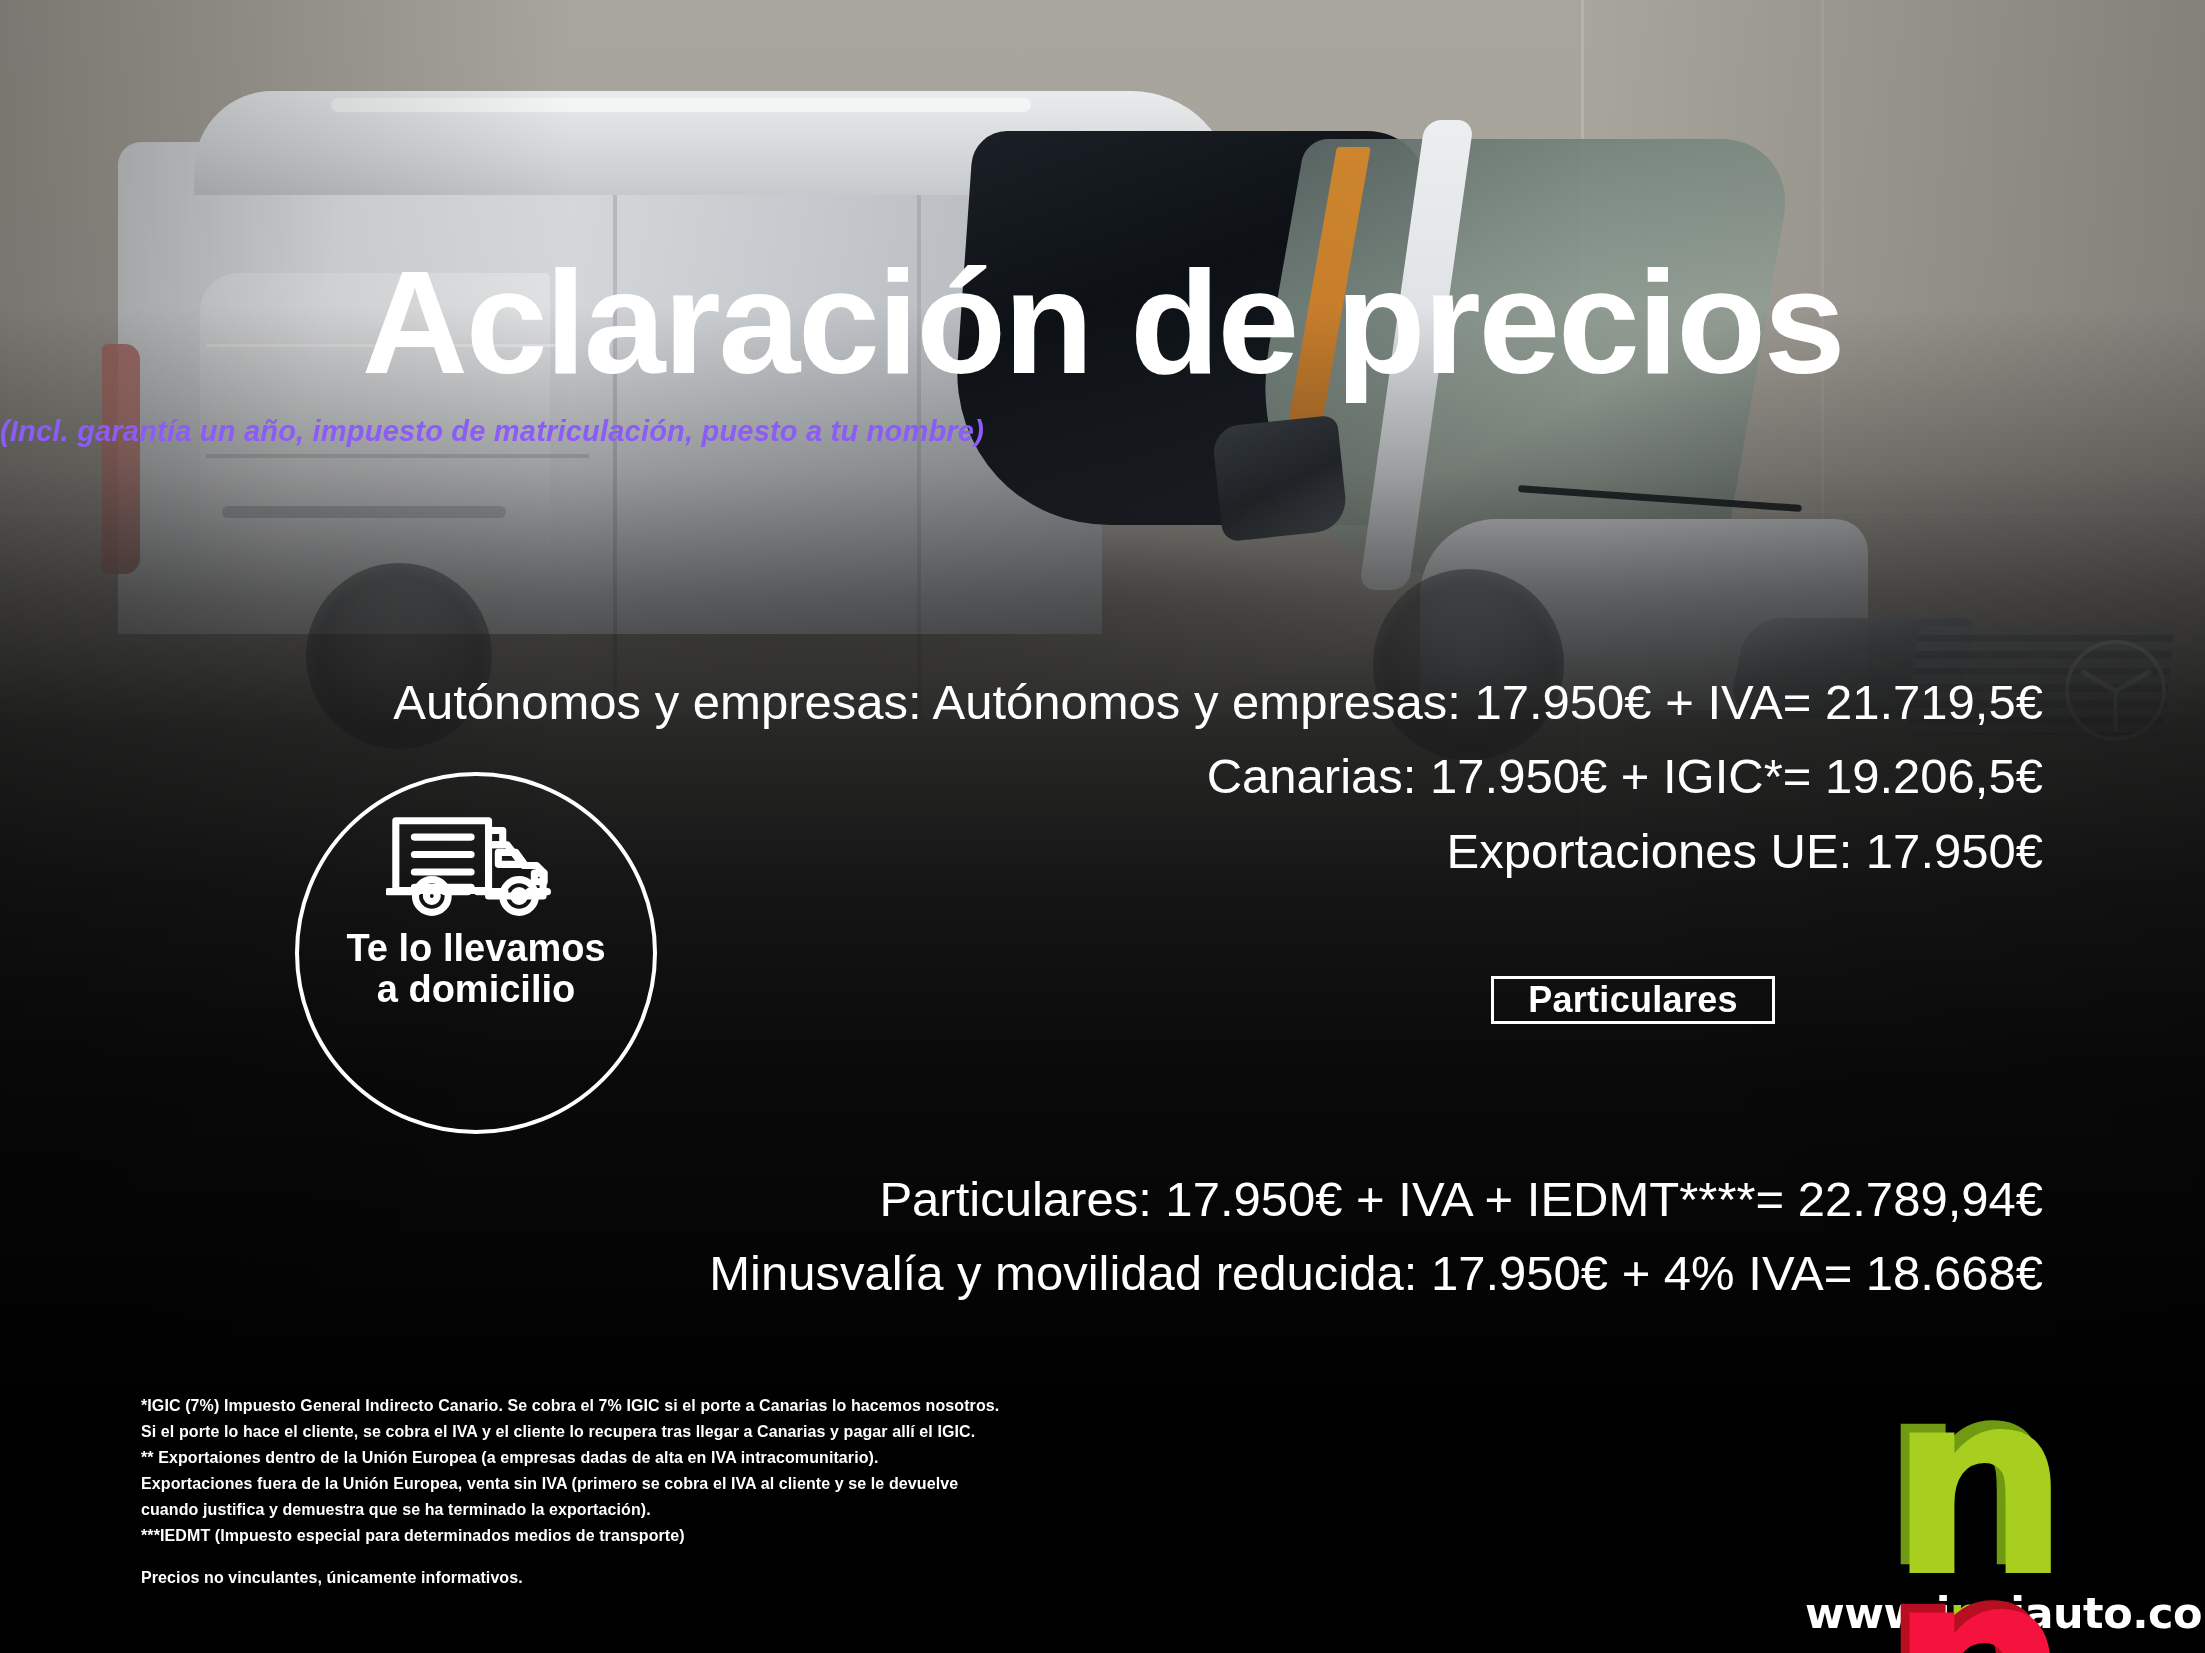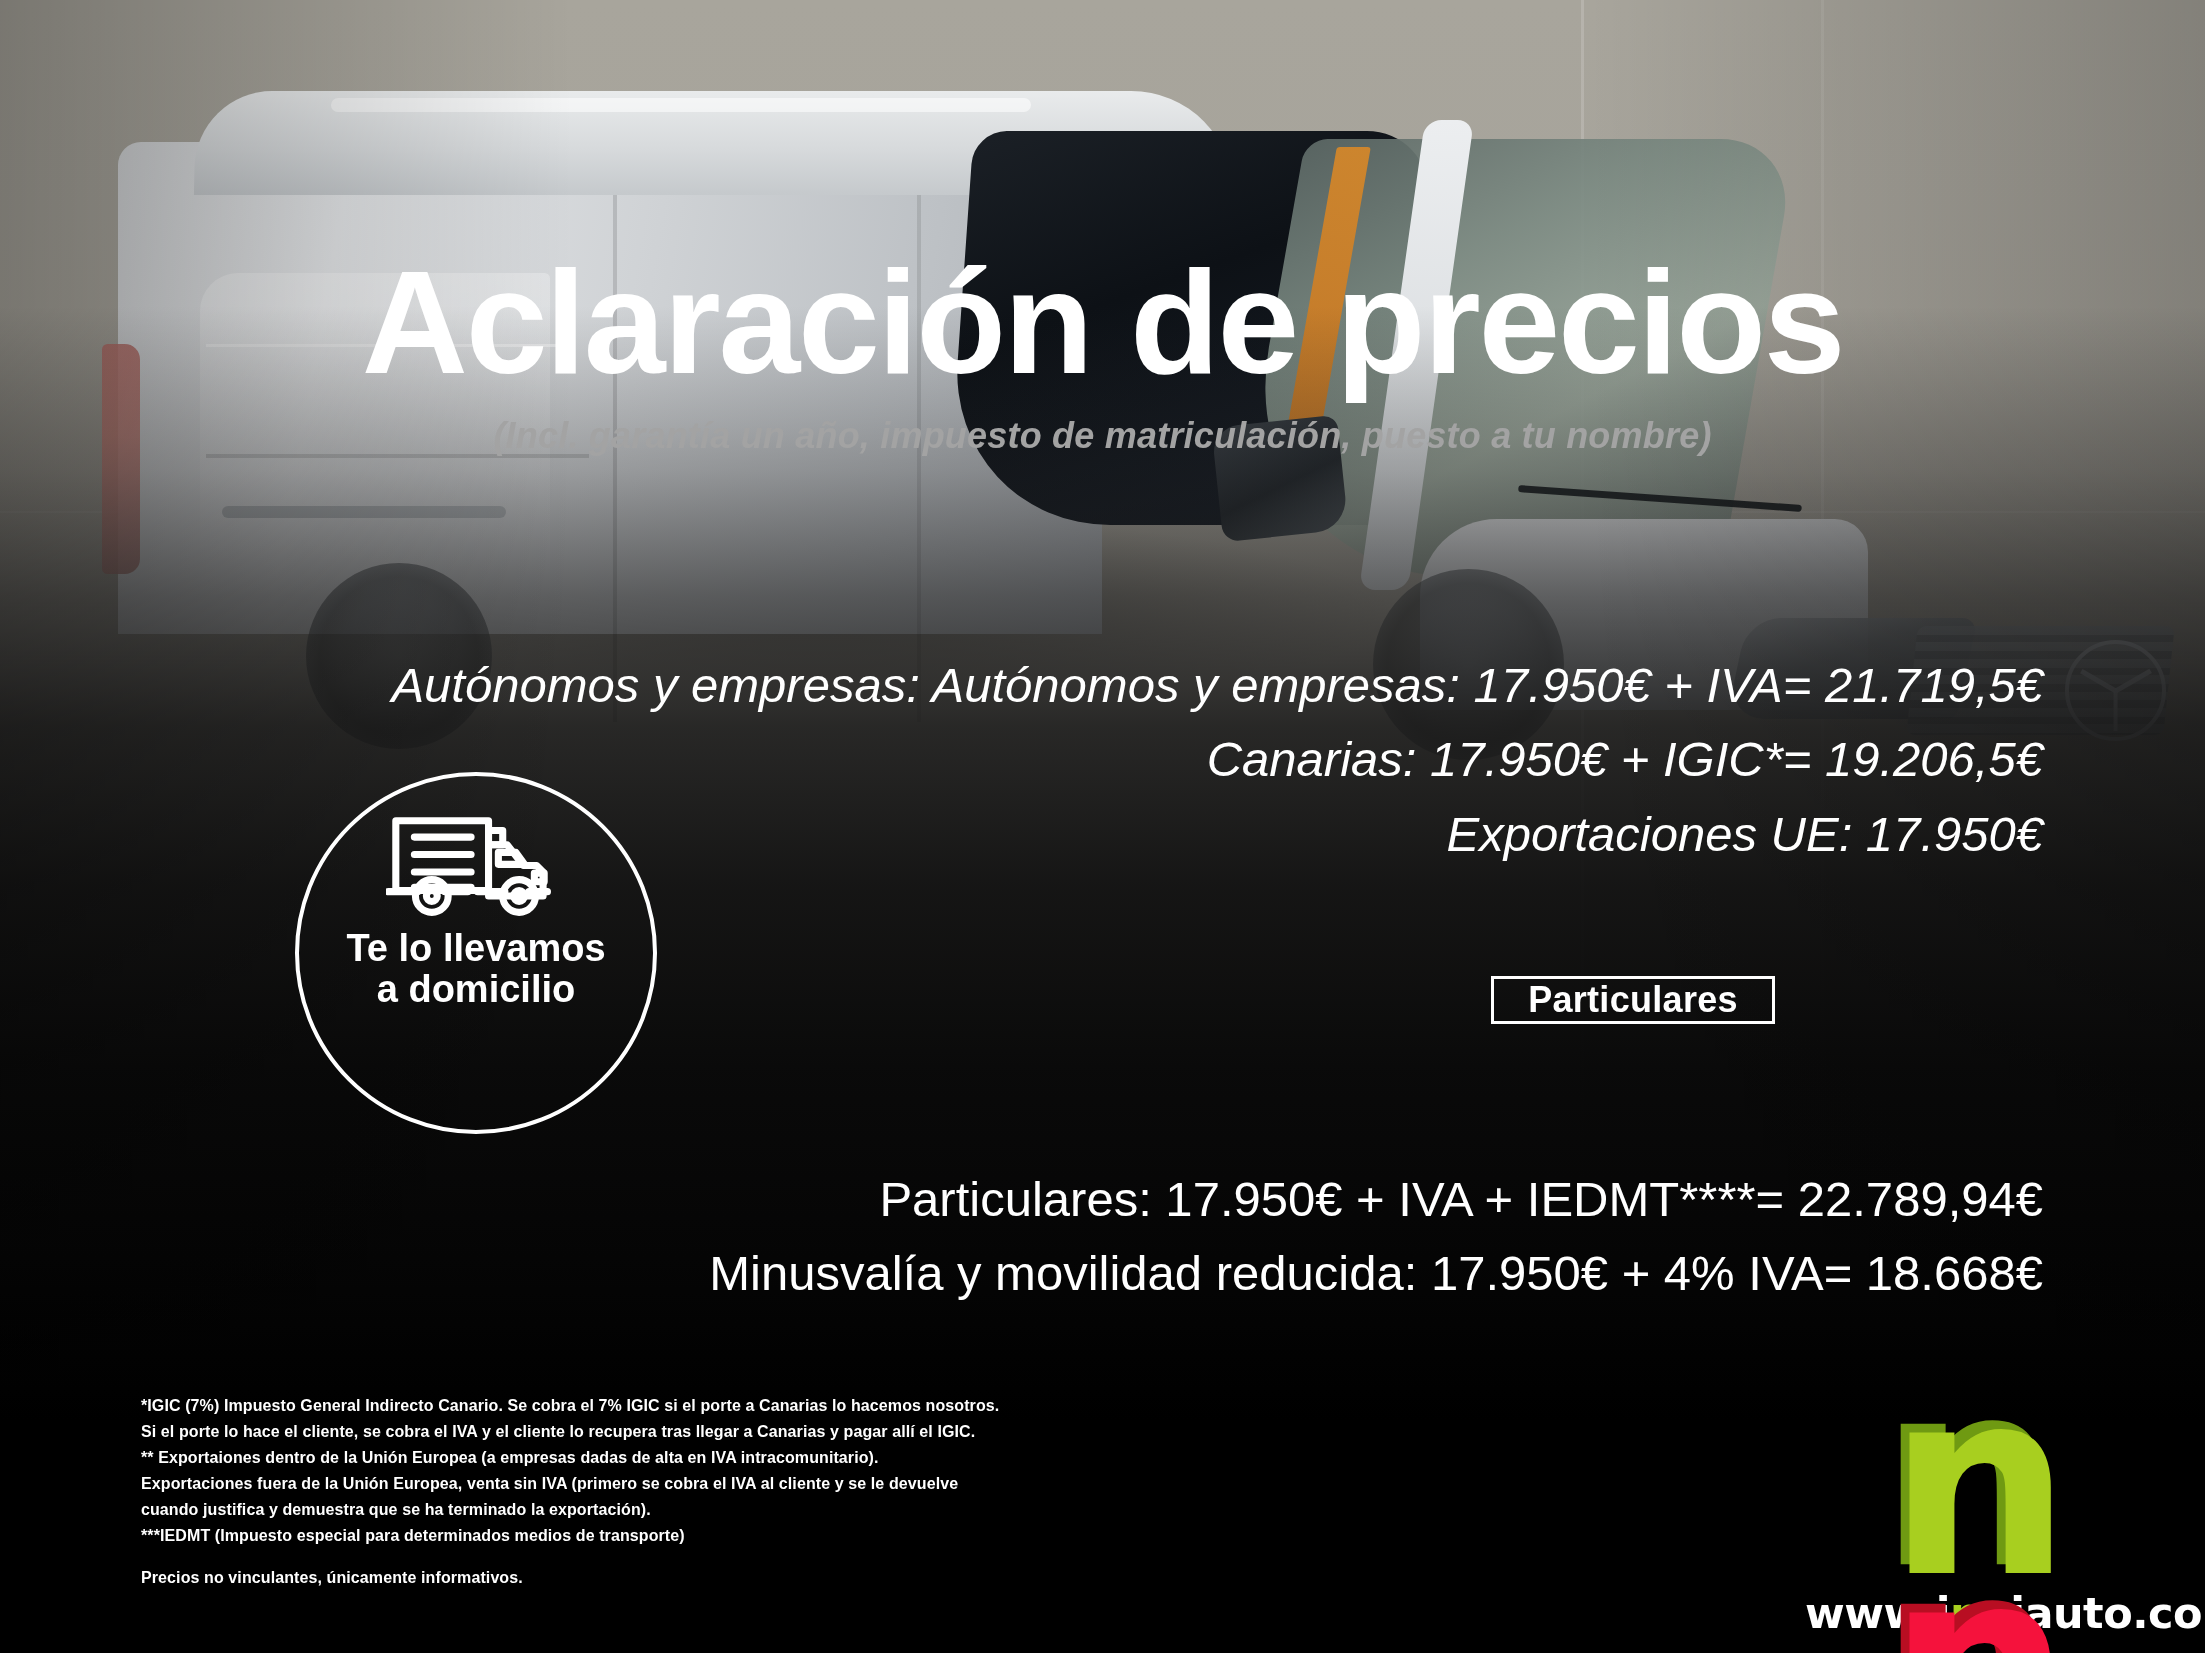--- a/index.html
+++ b/index.html
@@ -179,40 +179,40 @@
     position:absolute; left:0; right:0; top:249px;
     text-align:center;
     color:#fff;
     font-weight:bold;
     font-size:147px;
     line-height:1;
     letter-spacing:-2.2px;
   }
   #subtitle{
     position:absolute; left:0; right:0; top:415px;
-    text-align:center;
-    color:#a3a3a3;
+    text-align:left;
+    color:#8b5cf6;
     font-weight:bold;
     font-style:italic;
-    font-size:36px;
+    font-size:29px;
     letter-spacing:0.2px;
   }
 
   
   .price-block{
     position:absolute;
     right:162px;
     text-align:right;
     color:#fff;
     font-size:49px;
     line-height:1.52;
     font-weight:400;
     white-space:nowrap;
   }
-  #price-block-business{ top:648px;font-style:italic; }
+  #price-block-business{ top:665px; }
   #price-block-private{  top:1162px; }
   .price-line{display:block;}
 
   
   #particulares-box{
     position:absolute;
     left:1491px; top:976px;
     width:284px; height:48px;
     border:3.8px solid #ffffff;
     display:flex;align-items:center;justify-content:center;

